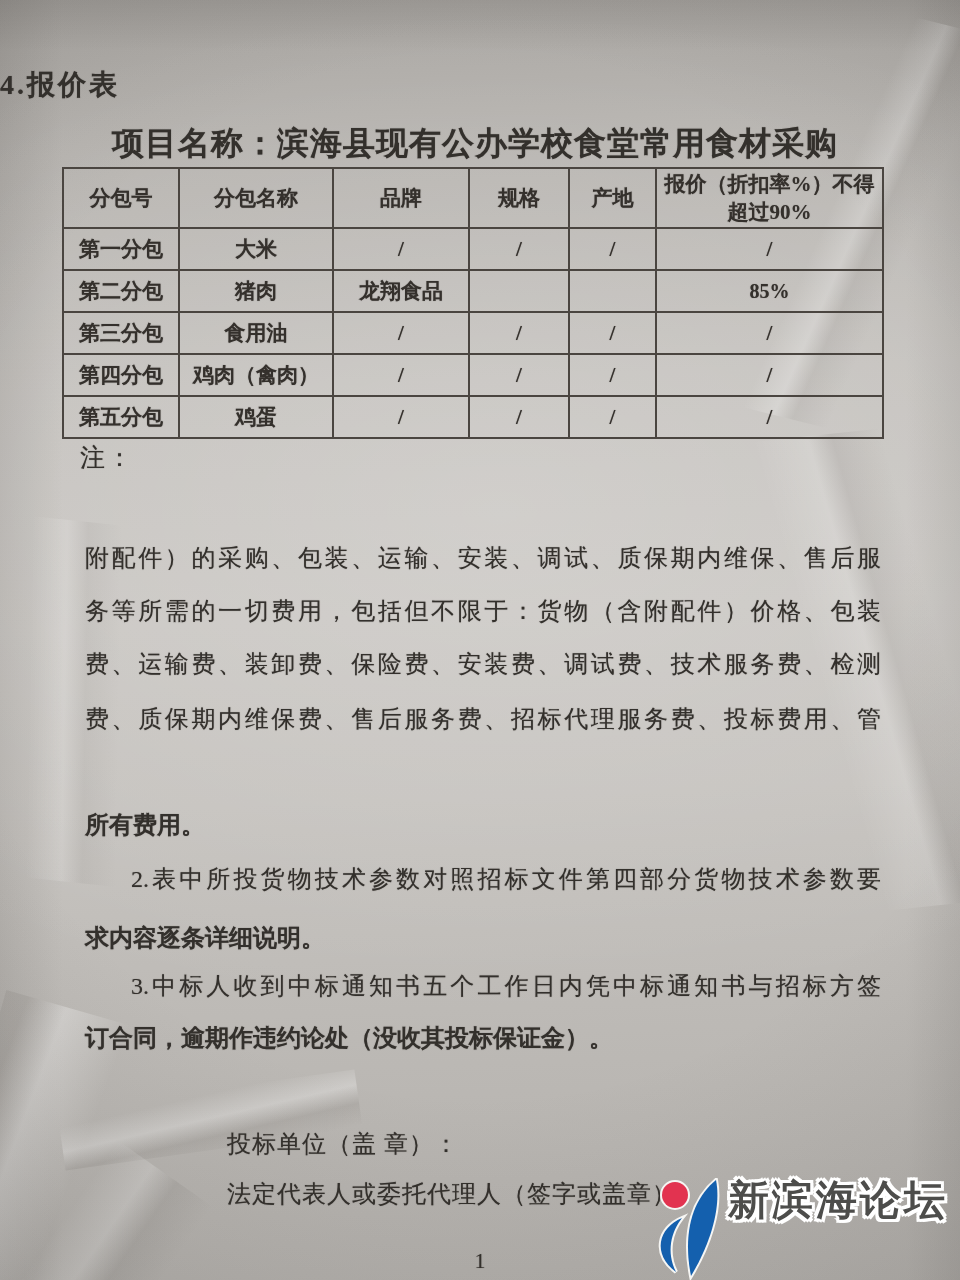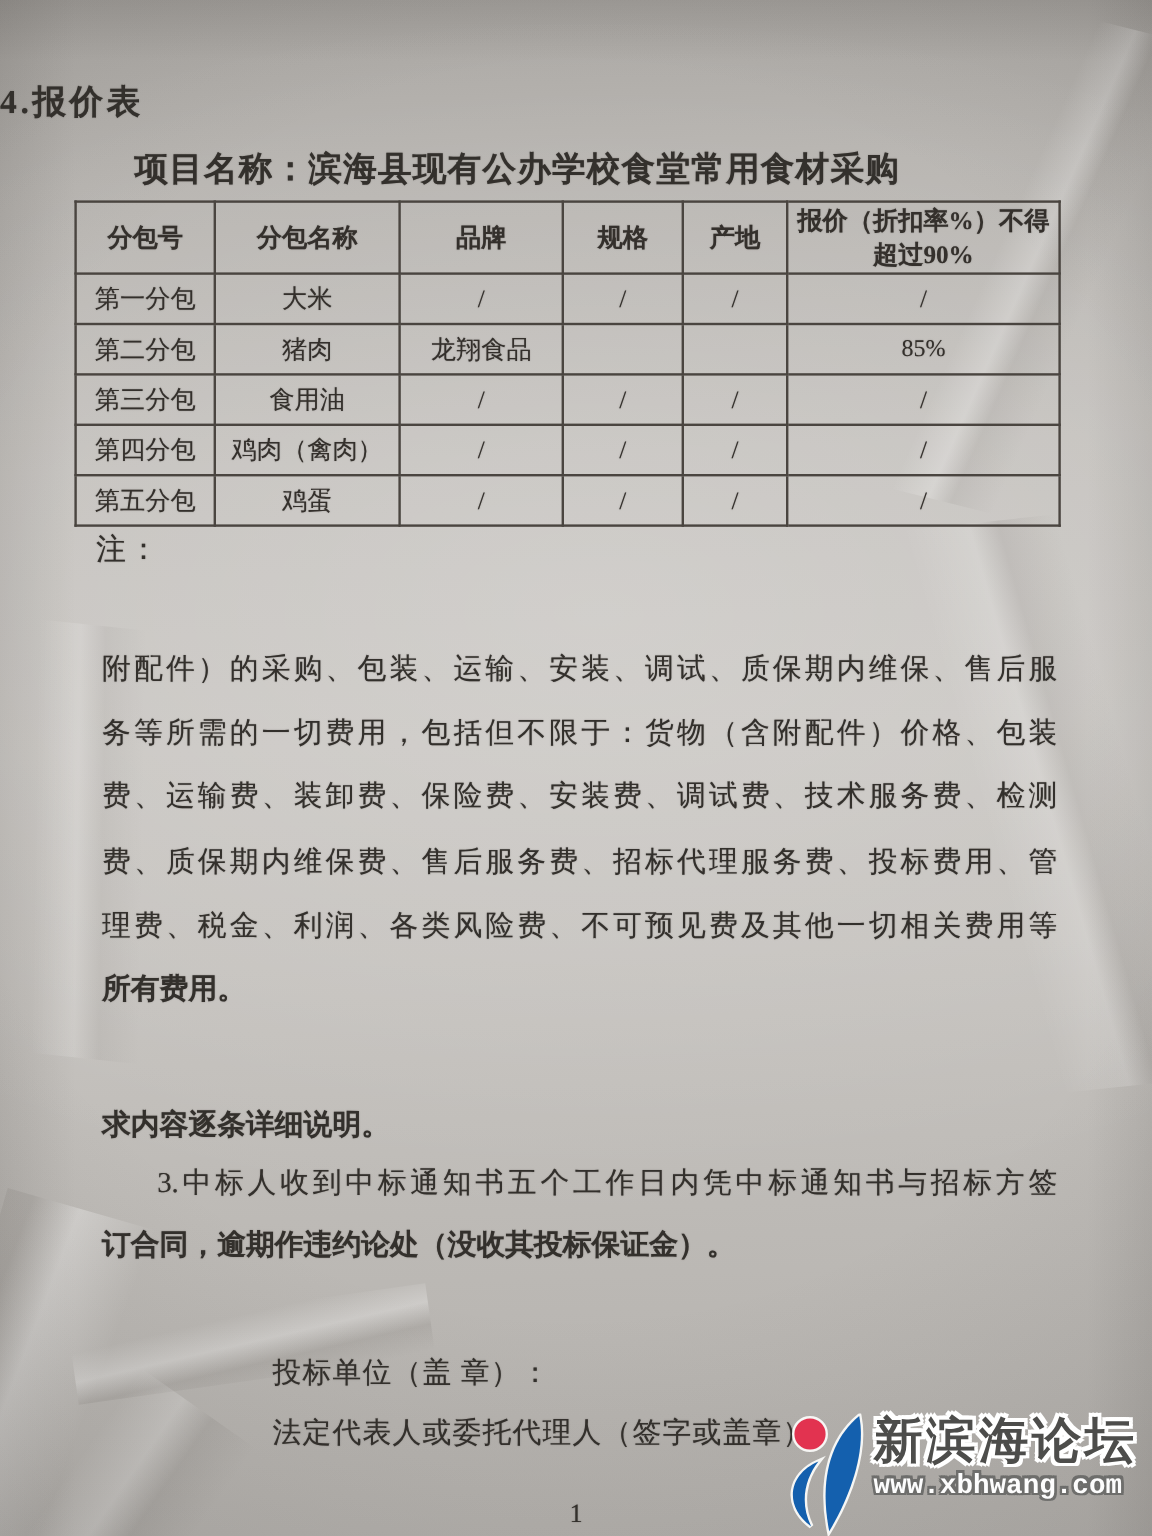--- a/index.html
+++ b/index.html
@@ -37,36 +37,36 @@
 
   
   .ink{color:#33302c;text-shadow:0 0 1px rgba(52,48,44,0.55);}
 
   .doc-title{
     position:absolute;left:0;top:66px;width:960px;
     text-align:left;font-size:28px;font-weight:600;letter-spacing:3px;
   }
   .project-line{
     position:absolute;left:112px;top:122px;width:800px;
-    font-size:28px;font-weight:600;letter-spacing:1px;
+    font-size:32px;font-weight:600;letter-spacing:1px;
   }
 
   
   table.quote{
     position:absolute;left:62px;top:167px;width:820px;
     border-collapse:collapse;table-layout:fixed;
   }
   table.quote th,table.quote td{
     border:2px solid #4a4540;
     text-align:center;vertical-align:middle;
     color:#34302c;text-shadow:0 0 1px rgba(52,48,44,0.5);
     overflow:hidden;padding:0 4px;
   }
   table.quote thead th{height:58px;font-size:21px;font-weight:600;line-height:1.35;}
-  table.quote tbody td{height:40px;font-size:21px;font-weight:400;}
+  table.quote tbody td{height:40px;font-size:21px;font-weight:700;}
 
   
   .note-label{position:absolute;left:80px;top:441px;font-size:25px;letter-spacing:2px;}
   .body-line{
     position:absolute;left:85px;width:796px;
     font-size:24px;line-height:1.2;letter-spacing:0;
     text-align:justify;text-align-last:justify;
     white-space:nowrap;
   }
   .body-line.endline{text-align:left;text-align-last:left;font-weight:bold;}
@@ -183,36 +183,35 @@
       </tr>
     </tbody>
   </table>
 
   <div class="note-label ink">注：</div>
 
   <div class="body-line ink" style="top:544px">附配件）的采购、包装、运输、安装、调试、质保期内维保、售后服</div>
   <div class="body-line ink" style="top:597px">务等所需的一切费用，包括但不限于：货物（含附配件）价格、包装</div>
   <div class="body-line ink" style="top:650px">费、运输费、装卸费、保险费、安装费、调试费、技术服务费、检测</div>
   <div class="body-line ink" style="top:705px">费、质保期内维保费、售后服务费、招标代理服务费、投标费用、管</div>
-  <div class="body-line ink" style="top:758px">理费、税金、利润、各类风险费、不可预见费及其他一切相关费用等</div>
   <div class="body-line endline ink" style="top:811px">所有费用。</div>
+  <div class="body-line indent ink" style="top:865px">2.表中所投货物技术参数对照招标文件第四部分货物技术参数要</div>
   <div class="body-line endline ink" style="top:924px">求内容逐条详细说明。</div>
   <div class="body-line indent ink" style="top:972px">3.中标人收到中标通知书五个工作日内凭中标通知书与招标方签</div>
   <div class="body-line endline ink" style="top:1024px">订合同，逾期作违约论处（没收其投标保证金）。</div>
 
   <div class="sig-line ink" style="top:1128px">投标单位（盖 章）：</div>
   <div class="sig-line ink" style="top:1178px">法定代表人或委托代理人（签字或盖章）</div>
 
   <div class="page-number ink">1</div>
 
   <div class="watermark">
     <svg class="wm-figure" viewBox="0 0 82 102" xmlns="http://www.w3.org/2000/svg">
       <circle cx="29" cy="17" r="13" fill="#e23350" stroke="#f6f6f4" stroke-width="4" paint-order="stroke"></circle>
       <path d="M70,2 C48,20 36,52 45,98 C62,70 76,32 70,2 Z" fill="#1460ae" stroke="#f6f6f4" stroke-width="4" paint-order="stroke"></path>
       <path d="M36,40 C12,50 6,76 30,94 C20,74 25,54 36,40 Z" fill="#1460ae" stroke="#f6f6f4" stroke-width="4" paint-order="stroke"></path>
     </svg>
     <div class="wm-text">
       <div class="wm-name">新滨海论坛</div>
-      <div class="wm-url">www.xbhwang.com</div>
     </div>
   </div>
 
 </div>
 
 </body></html>

